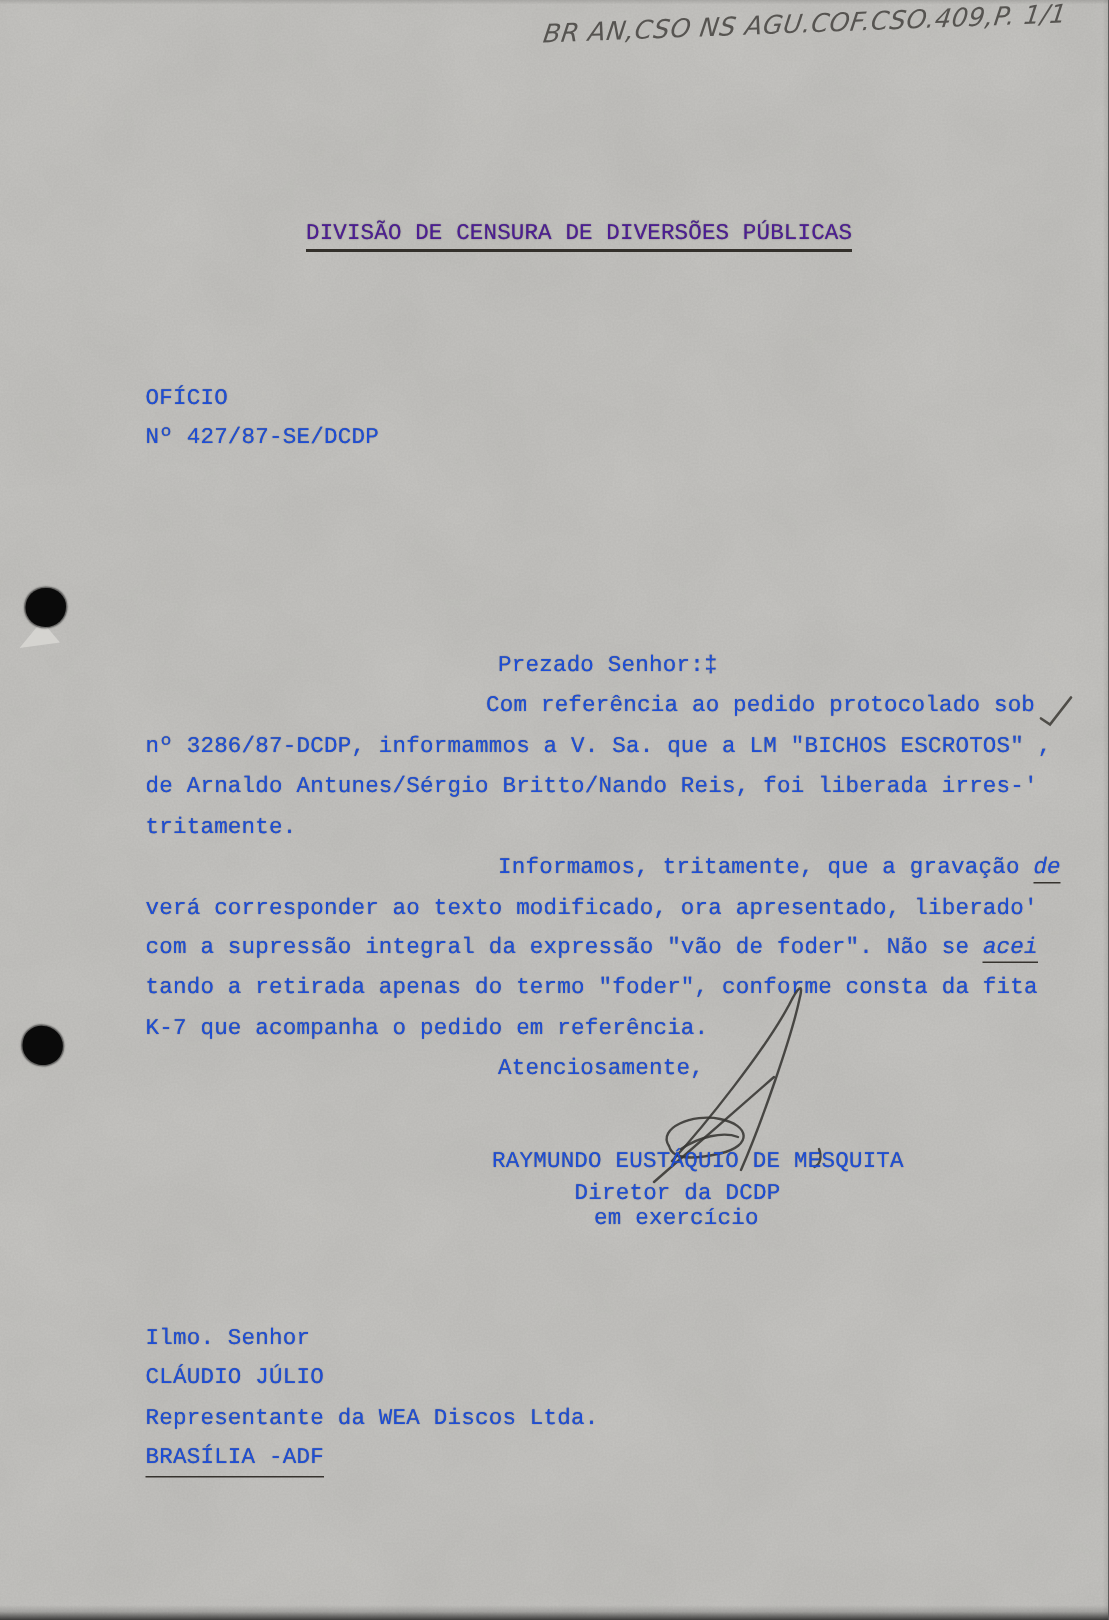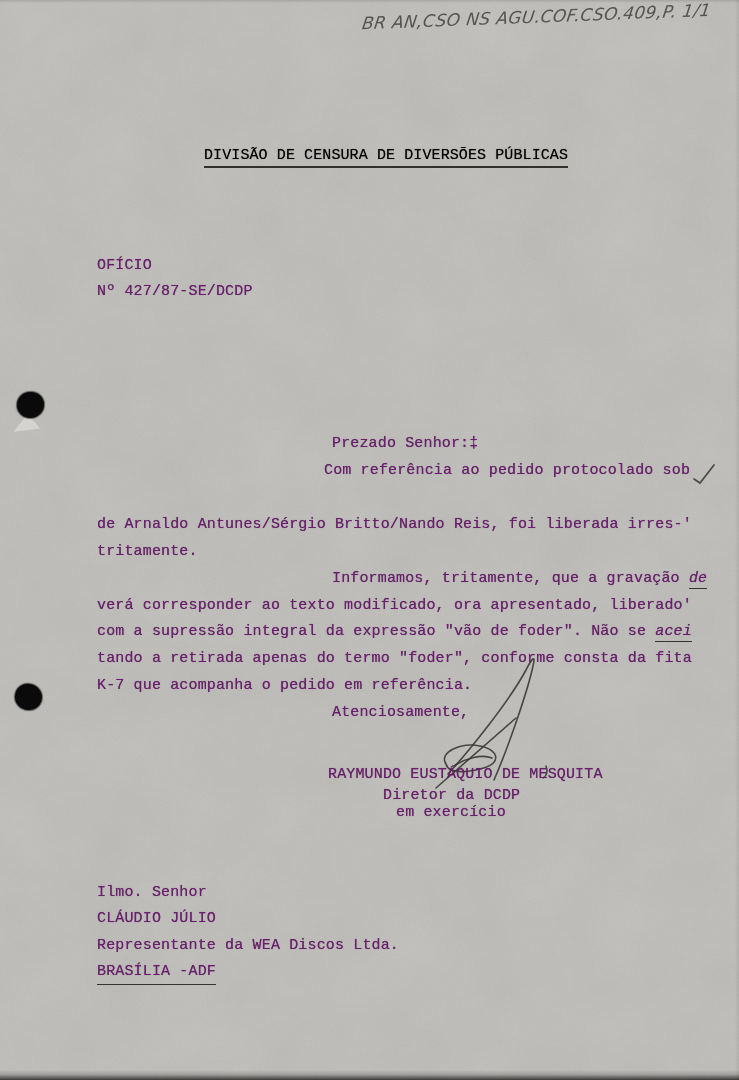--- a/index.html
+++ b/index.html
@@ -5,31 +5,31 @@
   html,body{margin:0;padding:0;background:#111;}
   .page{
     position:relative;width:739px;height:1080px;overflow:hidden;
     background:#c6c5c2;
     font-family:"Liberation Mono","DejaVu Sans Mono",monospace;
   }
   .texture{position:absolute;left:0;top:0;pointer-events:none;}
   .line{
     position:absolute;
     font:15px/1.15 "Liberation Mono","DejaVu Sans Mono",monospace;
-    color:#701a75;
+    color:#1d4ed8;
     white-space:pre;
     letter-spacing:.15px;
     text-shadow:0 0 .7px rgba(54,51,46,.75);
   }
   .u{border-bottom:1.4px solid #36332e;padding-bottom:1px;font-style:italic;}
   .uline{border-bottom:1.6px solid #36332e;padding-bottom:4px;}
   .title{
     position:absolute;left:204px;top:148px;
     font:15px/1 "Liberation Mono","DejaVu Sans Mono",monospace;
-    color:#000000;white-space:pre;letter-spacing:.1px;
+    color:#4c1d95;white-space:pre;letter-spacing:.1px;
     border-bottom:2px solid #33302b;padding-bottom:3px;
     text-shadow:0 0 .8px rgba(51,48,43,.8);
   }
   .handcode{
     position:absolute;left:362px;top:8px;width:380px;
     font:italic 17px/1 "DejaVu Sans",sans-serif;
     color:rgba(72,70,66,.88);
     letter-spacing:.4px;
     transform:rotate(-2.2deg) skewX(-10deg);
     white-space:pre;
@@ -81,20 +81,21 @@
 
   <div class="handcode">BR AN,CSO NS AGU.COF.CSO.409,P. 1/1</div>
 
   <div class="title">DIVISÃO DE CENSURA DE DIVERSÕES PÚBLICAS</div>
 
   <div class="line" style="left:97px;top:257px">OFÍCIO</div>
   <div class="line" style="left:97px;top:283px">Nº 427/87-SE/DCDP</div>
 
   <div class="line" style="left:332px;top:435px">Prezado Senhor:‡</div>
   <div class="line" style="left:324px;top:462px">Com referência ao pedido protocolado sob</div>
+  <div class="line" style="left:97px;top:489px">nº 3286/87-DCDP, informammos a V. Sa. que a LM "BICHOS ESCROTOS" ,</div>
   <div class="line" style="left:97px;top:516px">de Arnaldo Antunes/Sérgio Britto/Nando Reis, foi liberada irres-'</div>
   <div class="line" style="left:97px;top:543px">tritamente.</div>
 
   <div class="line" style="left:332px;top:570px"><span>Informamos, tritamente, que a gravação </span><span class="u">de</span></div>
   <div class="line" style="left:97px;top:597px">verá corresponder ao texto modificado, ora apresentado, liberado'</div>
   <div class="line" style="left:97px;top:623px"><span>com a supressão integral da expressão "vão de foder". Não se </span><span class="u">acei</span></div>
   <div class="line" style="left:97px;top:650px">tando a retirada apenas do termo "foder", conforme consta da fita</div>
   <div class="line" style="left:97px;top:677px">K-7 que acompanha o pedido em referência.</div>
 
   <div class="line" style="left:332px;top:704px">Atenciosamente,</div>

